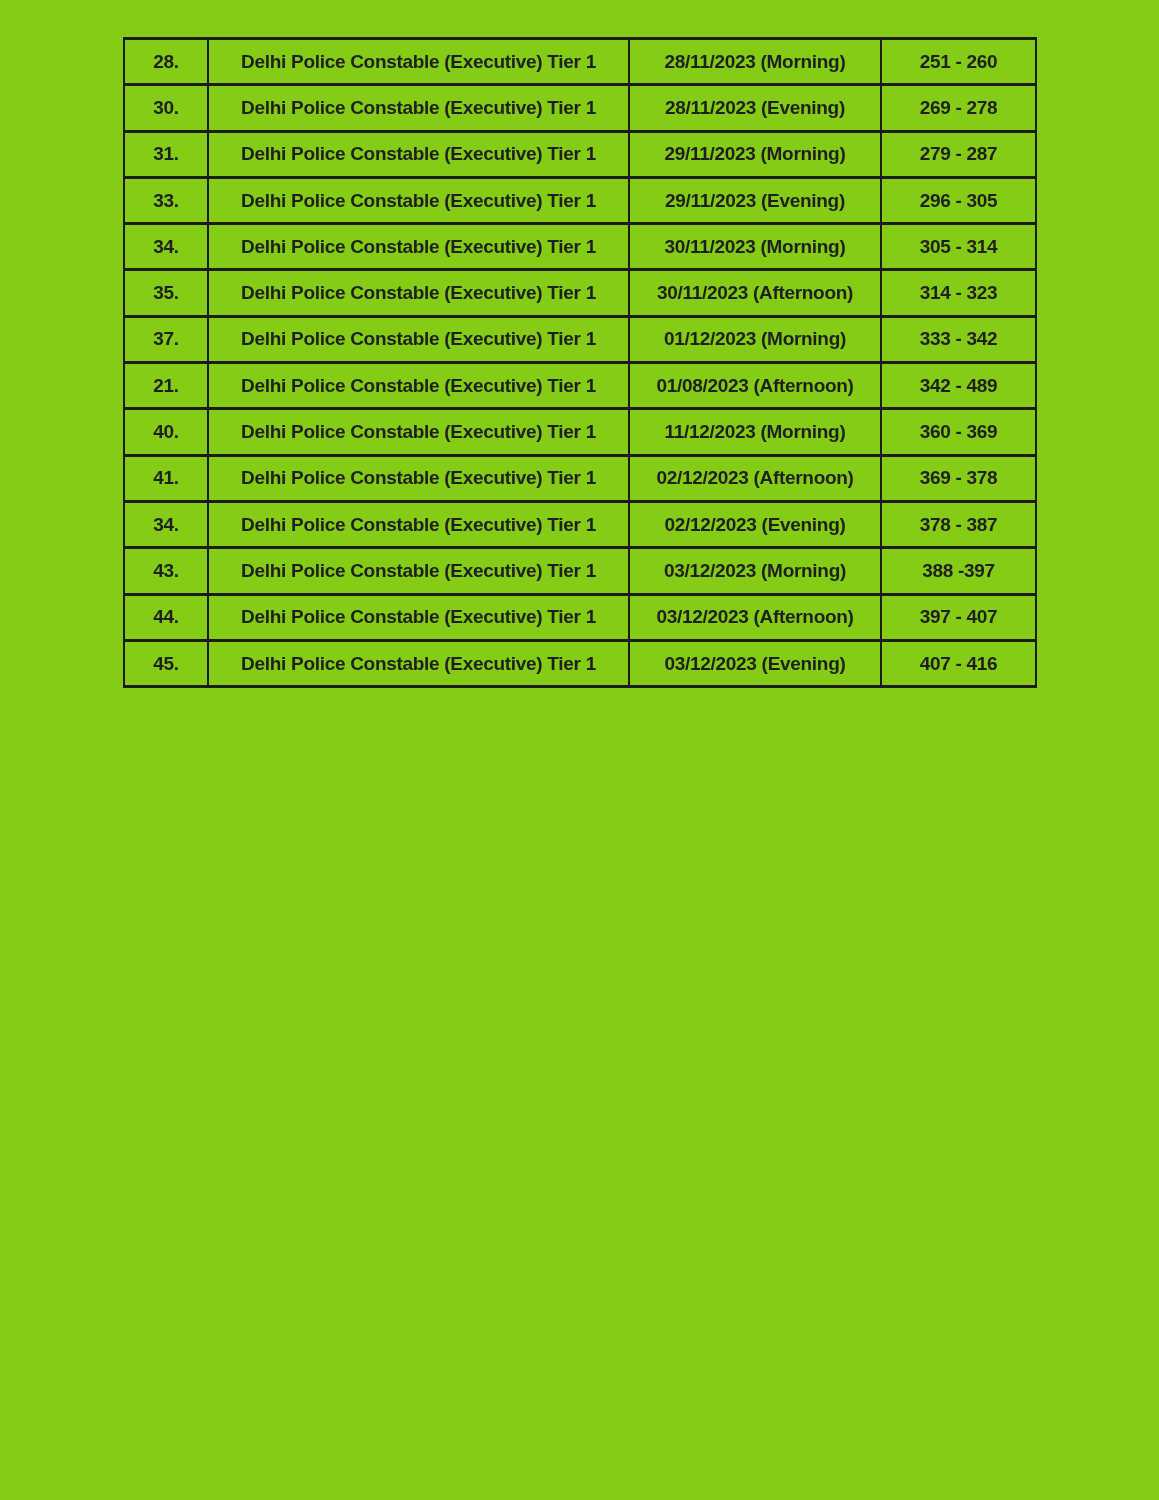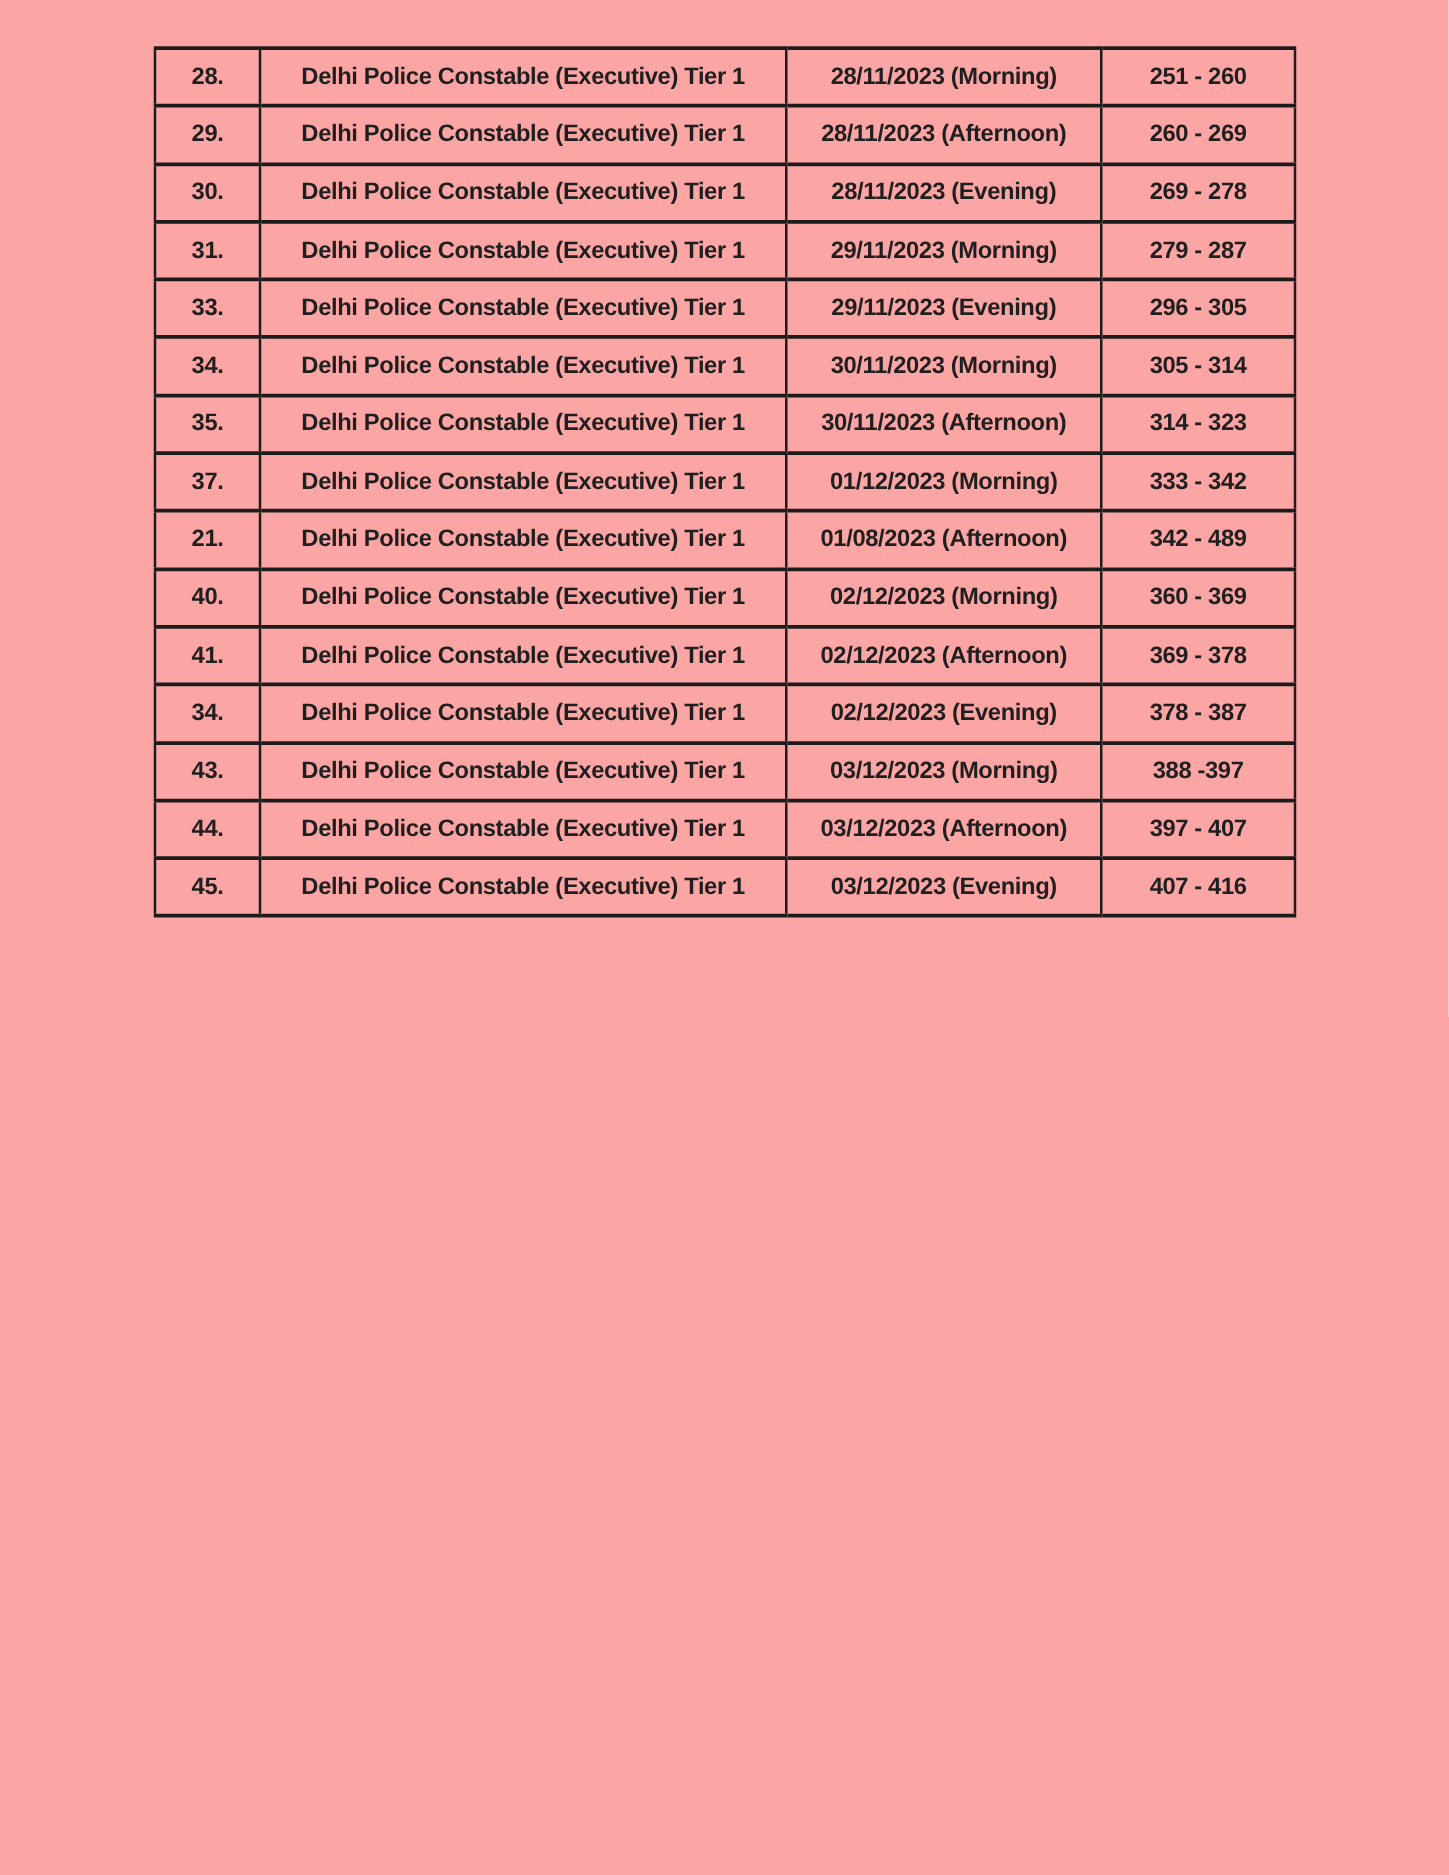--- a/index.html
+++ b/index.html
@@ -4,21 +4,21 @@
 <style>
   html, body {
     margin: 0;
     padding: 0;
     background: #ffffff;
   }
   .page {
     position: relative;
     width: 1159px;
     height: 1500px;
-    background: #fca5a5;
+    background: #84cc16;
     font-family: "Liberation Sans", sans-serif;
     overflow: hidden;
   }
   .schedule-table {
     position: absolute;
     left: 123px;
     top: 37px;
     width: 912px;
     border-collapse: collapse;
     table-layout: fixed;
@@ -55,26 +55,20 @@
       <col class="col-range">
     </colgroup>
     <tbody>
         <tr>
           <td>28.</td>
           <td>Delhi Police Constable (Executive) Tier 1</td>
           <td>28/11/2023 (Morning)</td>
           <td>251 - 260</td>
         </tr>
         <tr>
-          <td>29.</td>
-          <td>Delhi Police Constable (Executive) Tier 1</td>
-          <td>28/11/2023 (Afternoon)</td>
-          <td>260 - 269</td>
-        </tr>
-        <tr>
           <td>30.</td>
           <td>Delhi Police Constable (Executive) Tier 1</td>
           <td>28/11/2023 (Evening)</td>
           <td>269 - 278</td>
         </tr>
         <tr>
           <td>31.</td>
           <td>Delhi Police Constable (Executive) Tier 1</td>
           <td>29/11/2023 (Morning)</td>
           <td>279 - 287</td>
@@ -105,21 +99,21 @@
         </tr>
         <tr>
           <td>21.</td>
           <td>Delhi Police Constable (Executive) Tier 1</td>
           <td>01/08/2023 (Afternoon)</td>
           <td>342 - 489</td>
         </tr>
         <tr>
           <td>40.</td>
           <td>Delhi Police Constable (Executive) Tier 1</td>
-          <td>02/12/2023 (Morning)</td>
+          <td>11/12/2023 (Morning)</td>
           <td>360 - 369</td>
         </tr>
         <tr>
           <td>41.</td>
           <td>Delhi Police Constable (Executive) Tier 1</td>
           <td>02/12/2023 (Afternoon)</td>
           <td>369 - 378</td>
         </tr>
         <tr>
           <td>34.</td>

